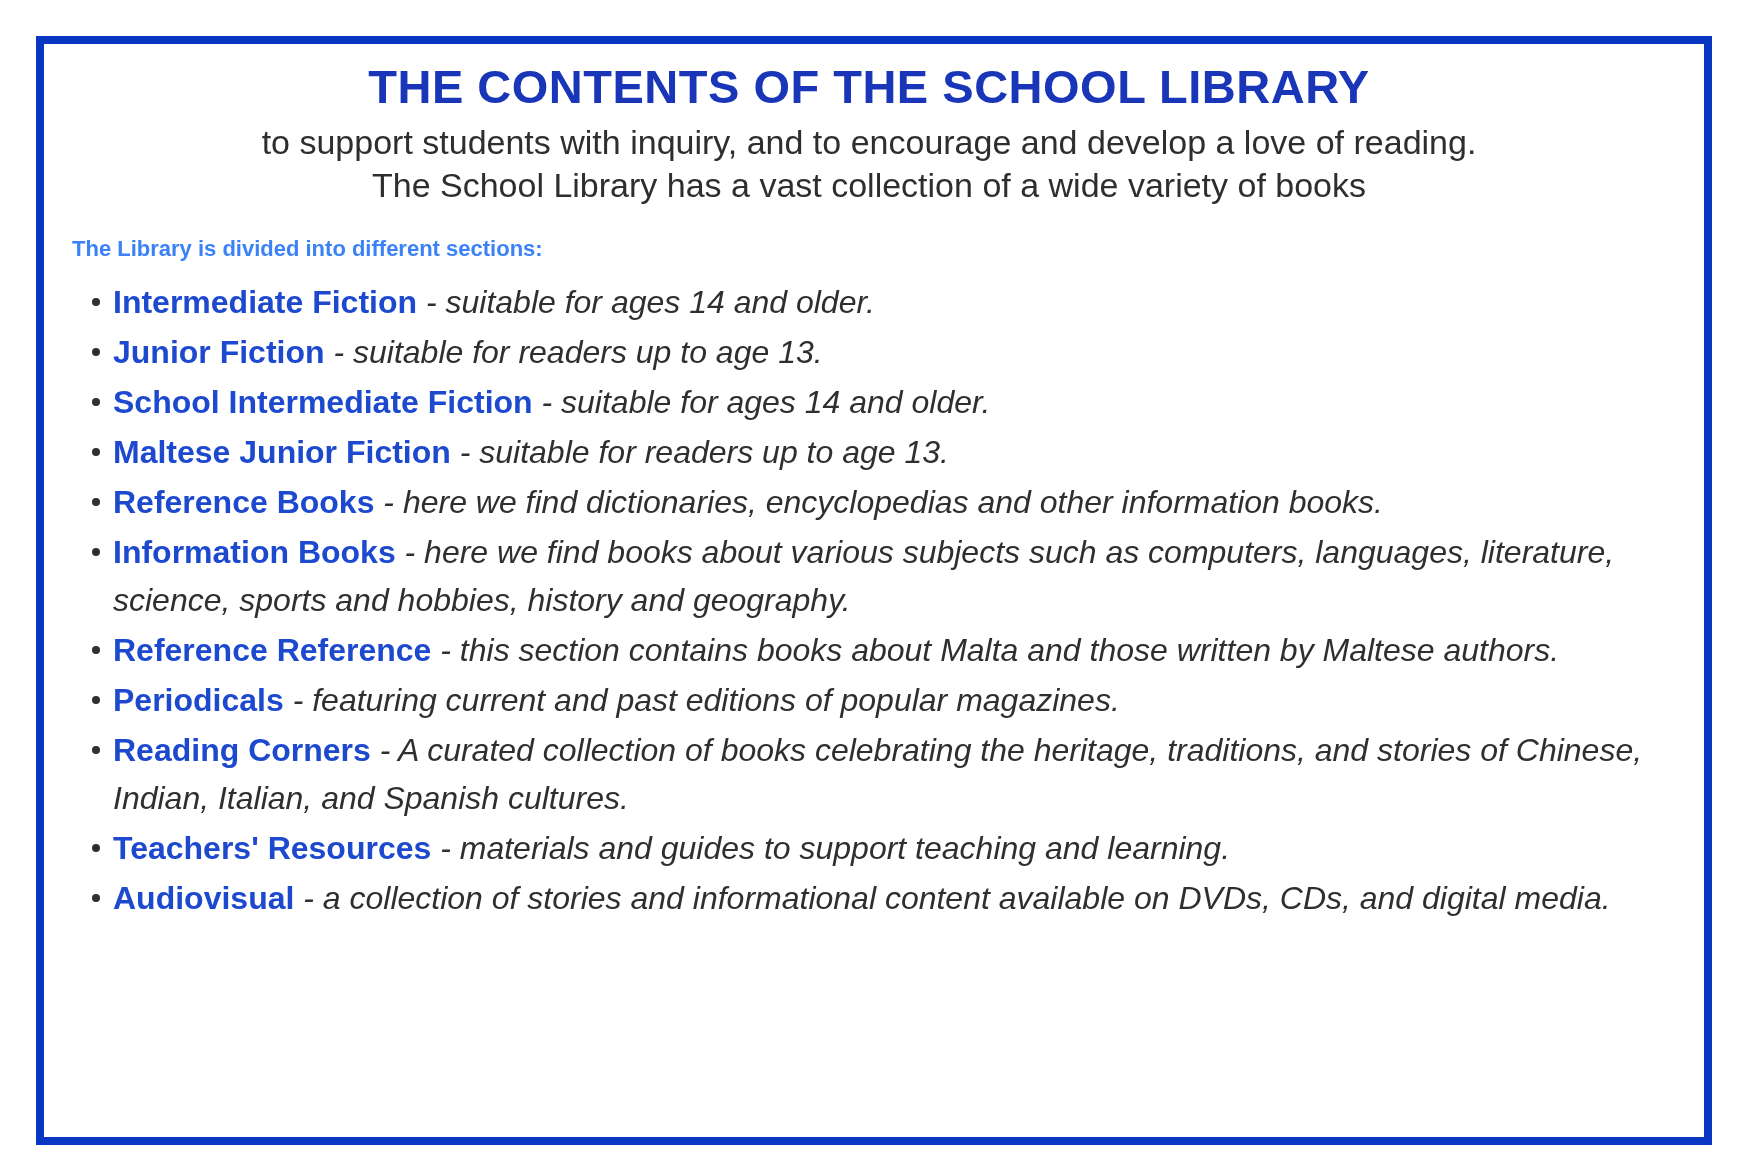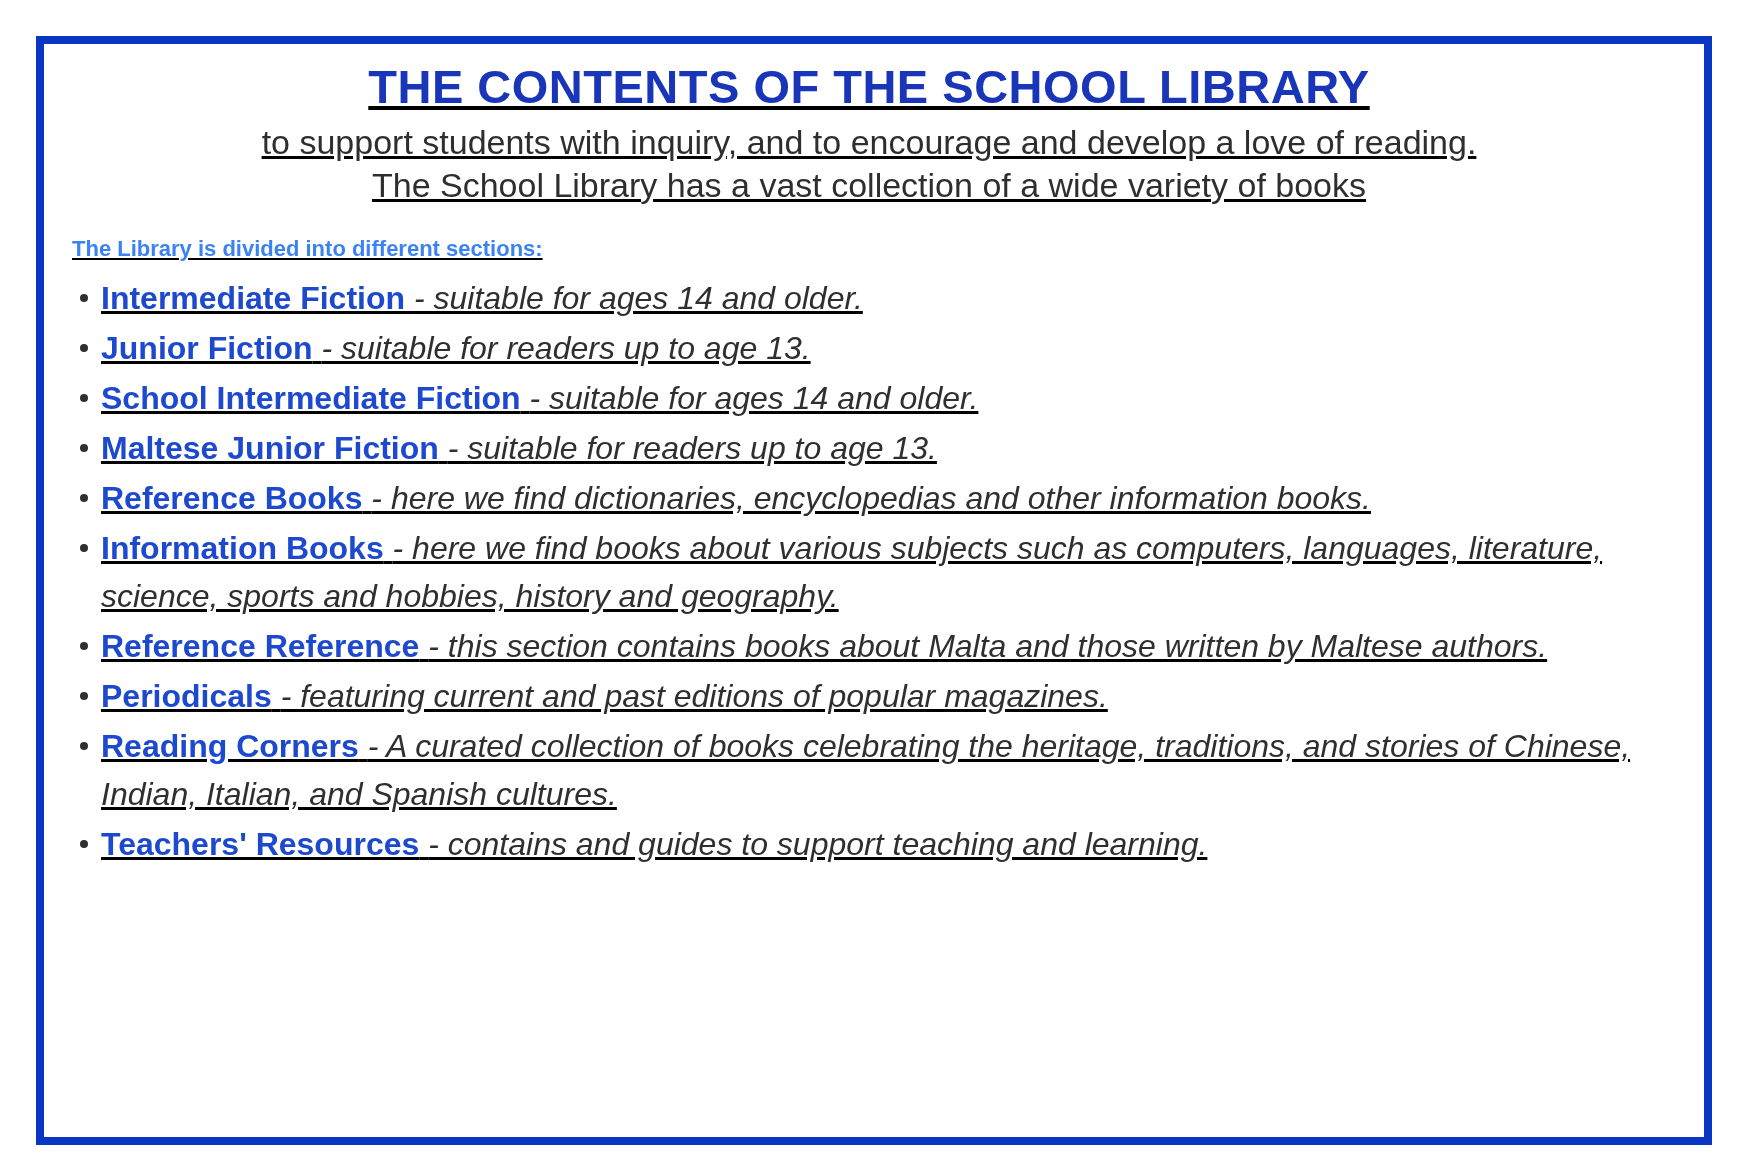--- a/index.html
+++ b/index.html
@@ -9,21 +9,20 @@
     font-family: "Liberation Sans", "DejaVu Sans", sans-serif;
     overflow: hidden;
   }
   .card {
     position: absolute;
     left: 36px; top: 36px;
     width: 1676px; height: 1109px;
     border: 8px solid #0a36c4;
     background: #ffffff;
     padding: 14px 10px 0 0;
-    text-decoration: underline;
   }
   .title {
     text-align: center;
     font-weight: bold;
     font-size: 47px;
     line-height: 1.25;
     color: #1a36b8;
     letter-spacing: 0.5px;
   }
   .intro {
@@ -34,21 +33,21 @@
     margin-top: 4px;
   }
   .sections-heading {
     margin: 30px 0 12px 28px;
     font-weight: bold;
     font-size: 22px;
     color: #3b82f6;
   }
   ul.sections-list {
     list-style: none;
-    margin: 4px;
+    margin: 16px;
     padding: 0 8px 0 0;
   }
   ul.sections-list li {
     position: relative;
     padding-left: 53px;
     font-size: 32px;
     line-height: 1.5;
     font-style: italic;
     color: #2f2f2f;
     margin-bottom: 2px;
@@ -132,18 +131,23 @@
 
     <li>
       <span class="bullet-dot"></span>
       <span class="sec-name">Reading Corners</span>
       <span class="sec-desc">- A curated collection of books celebrating the heritage, traditions, and stories of Chinese, Indian, Italian, and Spanish cultures.</span>
     </li>
 
     <li>
       <span class="bullet-dot"></span>
       <span class="sec-name">Teachers' Resources</span>
-      <span class="sec-desc">- contains and guides to support teaching and learning.</span>
+      <span class="sec-desc">- materials and guides to support teaching and learning.</span>
     </li>
 
+    <li>
+      <span class="bullet-dot"></span>
+      <span class="sec-name">Audiovisual</span>
+      <span class="sec-desc">- a collection of stories and informational content available on DVDs, CDs, and digital media.</span>
+    </li>
 
   </ul>
 </div>
 
 </body></html>

